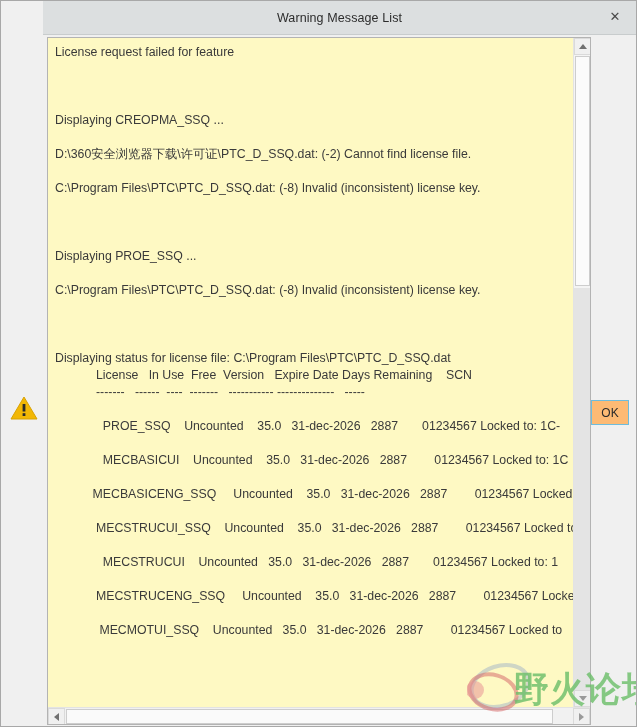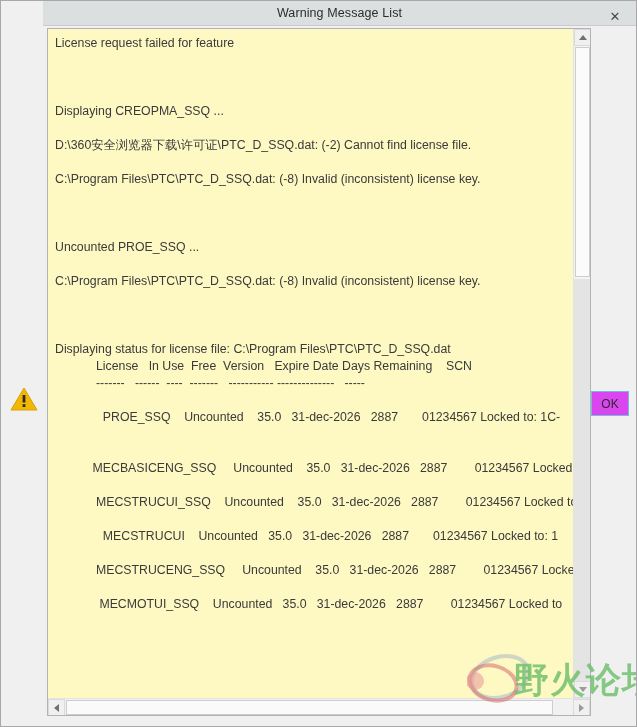--- a/index.html
+++ b/index.html
@@ -18,21 +18,21 @@
     width: 637px;
     height: 727px;
     background: #f0f0f0;
     border: 1px solid #a8a8a8;
     overflow: hidden;
   }
 
   
   .titlebar {
     position: relative;
-    height: 25px;
+    height: 34px;
     background: #dcdfe0;
     border-bottom: 1px solid #c8cccd;
     display: flex;
     align-items: center;
     justify-content: center;
     margin-left: 42px;
   }
   .titlebar-text {
     font-size: 12.5px;
     color: #2c2c2c;
@@ -77,21 +77,21 @@
     height: 26px;
   }
 
   
   .ok-btn {
     position: absolute;
     right: 7px;
     top: 365px;
     width: 38px;
     height: 25px;
-    background: #d946ef;
+    background: #fdba74;
     border: 1px solid #6fbcdb;
     font-family: "Liberation Sans", sans-serif;
     font-size: 12px;
     color: #2b2b2b;
     cursor: pointer;
     display: flex;
     align-items: center;
     justify-content: center;
   }
 
@@ -281,34 +281,35 @@
               <div class="line blank"> </div>
               <div class="line blank"> </div>
               <div class="line">Displaying CREOPMA_SSQ ...</div>
               <div class="line blank"> </div>
               <div class="line">D:\360安全浏览器下载\许可证\PTC_D_SSQ.dat: (-2) Cannot find license file.</div>
               <div class="line blank"> </div>
               <div class="line">C:\Program Files\PTC\PTC_D_SSQ.dat: (-8) Invalid (inconsistent) license key.</div>
               <div class="line blank"> </div>
               <div class="line blank"> </div>
               <div class="line blank"> </div>
-              <div class="line">Uncounted PROE_SSQ ...</div>
+              <div class="line">Displaying PROE_SSQ ...</div>
               <div class="line blank"> </div>
               <div class="line">C:\Program Files\PTC\PTC_D_SSQ.dat: (-8) Invalid (inconsistent) license key.</div>
               <div class="line blank"> </div>
               <div class="line blank"> </div>
               <div class="line blank"> </div>
               <div class="line">Displaying status for license file: C:\Program Files\PTC\PTC_D_SSQ.dat</div>
             </div>
           <div class="tline">            License   In Use  Free  Version   Expire Date Days Remaining    SCN</div>
           <div class="tline">            -------   ------  ----  -------   ----------- --------------   -----</div>
           <div class="tline blank"> </div>
           <div id="rows-host">
               <div class="tline">              PROE_SSQ    Uncounted    35.0   31-dec-2026   2887       01234567 Locked to: 1C-</div>
               <div class="tline blank"> </div>
+              <div class="tline">              MECBASICUI    Uncounted    35.0   31-dec-2026   2887        01234567 Locked to: 1C</div>
               <div class="tline blank"> </div>
               <div class="tline">           MECBASICENG_SSQ     Uncounted    35.0   31-dec-2026   2887        01234567 Locked t</div>
               <div class="tline blank"> </div>
               <div class="tline">            MECSTRUCUI_SSQ    Uncounted    35.0   31-dec-2026   2887        01234567 Locked to</div>
               <div class="tline blank"> </div>
               <div class="tline">              MECSTRUCUI    Uncounted   35.0   31-dec-2026   2887       01234567 Locked to: 1</div>
               <div class="tline blank"> </div>
               <div class="tline">            MECSTRUCENG_SSQ     Uncounted    35.0   31-dec-2026   2887        01234567 Locked</div>
               <div class="tline blank"> </div>
               <div class="tline">             MECMOTUI_SSQ    Uncounted   35.0   31-dec-2026   2887        01234567 Locked to</div>

